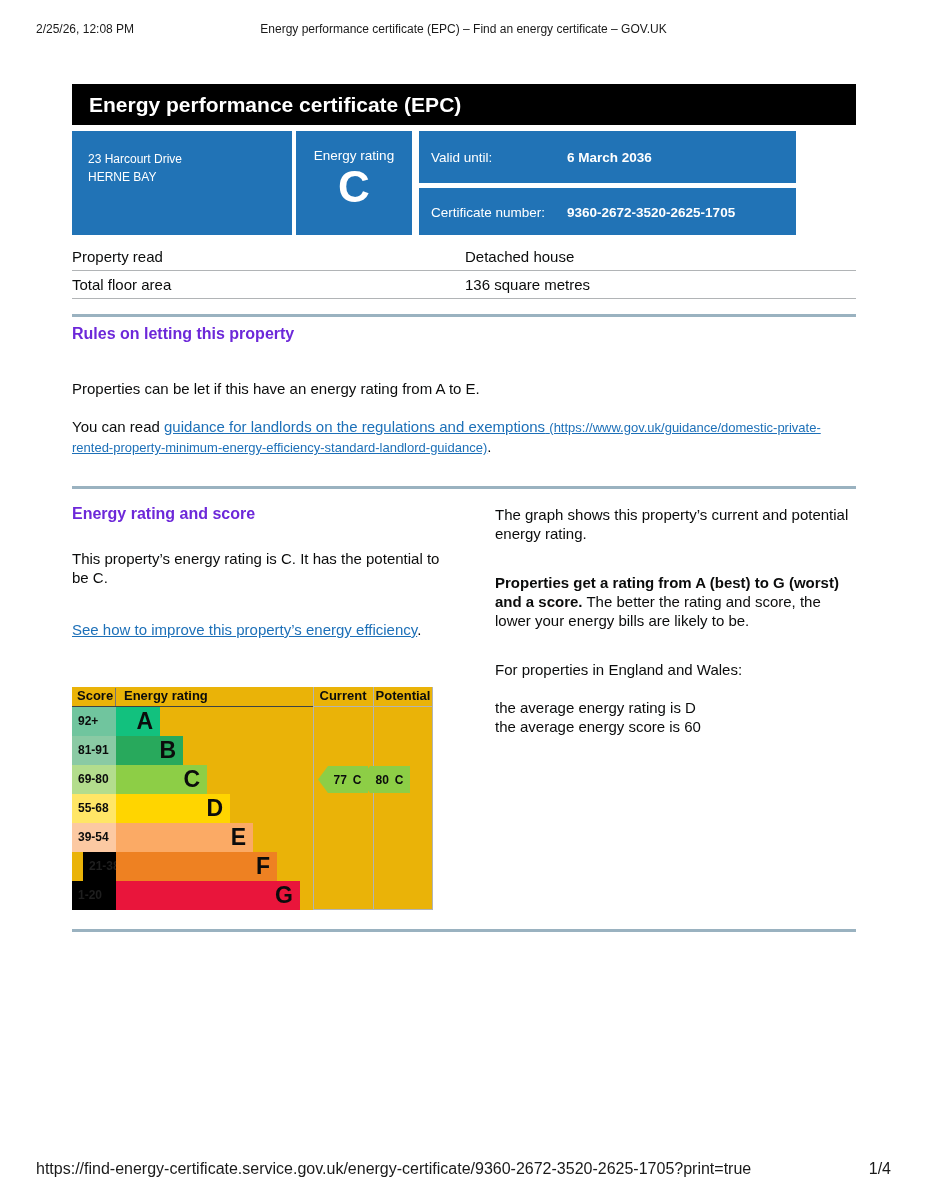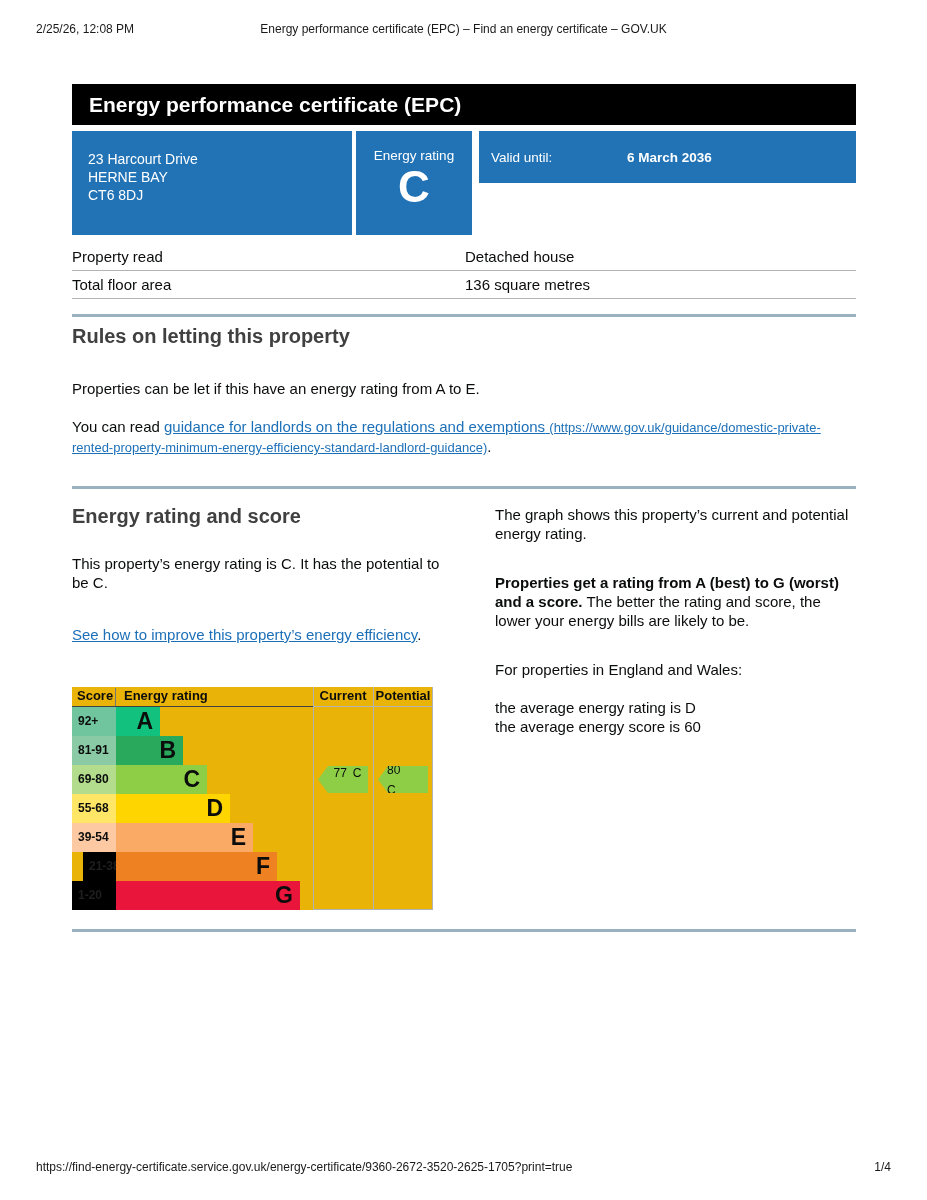--- a/index.html
+++ b/index.html
@@ -5,53 +5,53 @@
 <style>
   * { box-sizing: border-box; margin: 0; padding: 0; }
   html, body { background: #ffffff; }
   body { font-family: "Liberation Sans", sans-serif; color: #0b0c0c; }
   .page { position: relative; width: 927px; height: 1200px; background: #fff; margin: 0 auto; overflow: hidden; }
 
   
   .print-header { position: absolute; top: 22px; left: 36px; right: 36px; height: 16px; font-size: 12px; color: #1a1a1a; }
   .ph-timestamp { position: absolute; left: 0; top: 0; }
   .ph-title { position: absolute; left: 0; right: 0; text-align: center; top: 0; }
-  .print-footer { position: absolute; top: 1160px; left: 36px; right: 36px; height: 16px; font-size: 12px; color: #1a1a1a; }
+  .print-footer { position: absolute; top: 1160px; left: 36px; right: 36px; height: 16px; font-size: 16px; color: #1a1a1a; }
   .pf-url { position: absolute; left: 0; top: 0; }
   .pf-page { position: absolute; right: 0; top: 0; }
 
   
   .banner { position: absolute; left: 72px; top: 84px; width: 784px; height: 41px; background: #000;
             color: #fff; font-size: 21px; font-weight: bold; line-height: 41px; padding-left: 17px; }
 
   
   .summary { position: absolute; left: 72px; top: 131px; width: 784px; height: 104px; display: flex; }
   .sum-box { background: #2173b6; color: #fff; }
-  .addr-box { width: 280px; padding: 19px 0 0 16px; font-size: 14px; line-height: 18px; margin-right: 4px; }
+  .addr-box { width: 220px; padding: 19px 0 0 16px; font-size: 12px; line-height: 18px; margin-right: 4px; }
   .rating-box { width: 116px; margin-right: 7px; display: flex; flex-direction: column; align-items: center; padding-top: 17px; }
   .rating-label { font-size: 13.5px; }
   .rating-letter { font-size: 44px; font-weight: bold; line-height: 48px; }
   .right-col-boxes { width: 377px; display: flex; flex-direction: column; }
   .info-box { position: relative; background: #2173b6; color: #fff; font-size: 13.5px; }
   .info-box.first { height: 52px; margin-bottom: 5px; }
   .info-box.second { flex: 1; }
   .info-label { position: absolute; left: 12px; top: 50%; transform: translateY(-50%); }
   .info-value { position: absolute; left: 148px; top: 50%; transform: translateY(-50%); font-weight: bold; }
 
   
   .prop-table { position: absolute; left: 72px; top: 243px; width: 784px; font-size: 15px; }
   .prop-row { position: relative; height: 28px; line-height: 27px; border-bottom: 1px solid #b1b4b6; }
   .prop-value { position: absolute; left: 393px; top: 0; }
 
   .divider { position: absolute; left: 72px; width: 784px; height: 3px; background: #9ab2c0; }
   .divider-1 { top: 314px; }
   .divider-2 { top: 486px; }
   .divider-3 { top: 929px; }
 
-  h2 { font-size: 20px; font-weight: bold; color: #404040; }
+  h2 { font-size: 16px; font-weight: bold; color: #6d28d9; }
   p, .body-text { font-size: 15px; line-height: 19px; }
   a.gov-link { color: #1d70b8; text-decoration: underline; cursor: pointer; }
   .href-part { font-size: 13px; }
 
   .rules-heading { position: absolute; left: 72px; top: 325px; }
   .rules-p1 { position: absolute; left: 72px; top: 379px; width: 784px; }
   .rules-p2 { position: absolute; left: 72px; top: 417px; width: 784px; }
 
   .left-col { position: absolute; left: 72px; top: 505px; width: 368px; }
   .left-col h2 { margin-bottom: 26px; }
@@ -72,54 +72,57 @@
   .hdr-underline-right { position: absolute; left: 241px; top: 19px; width: 120px; height: 1px; background: #b1b4b6; }
   .hdr-vline { position: absolute; left: 43px; top: 1px; width: 1px; height: 18px; background: #757575; }
   .chart-rows { position: absolute; left: 0; top: 20px; width: 241px; }
   .crow { position: relative; height: 29px; width: 241px; }
   .cscore { position: absolute; left: 0; top: 0; width: 44px; height: 29px; font-size: 12px; font-weight: bold; line-height: 29px; padding-left: 6px; }
   .cbar { position: absolute; left: 44px; top: 0; height: 29px; display: flex; align-items: center; justify-content: flex-end; padding-right: 7px; }
   .cletter { font-size: 23px; font-weight: bold; line-height: 29px; color: #0b0c0c; }
   .vline { position: absolute; top: 0; width: 1px; height: 223px; background: #b1b4b6; }
   .vl-1 { left: 241px; } .vl-2 { left: 301px; } .vl-3 { left: 360px; }
   .chart-bottomline { position: absolute; left: 241px; top: 222px; width: 120px; height: 1px; background: #b1b4b6; }
-  .arrow { position: absolute; width: 50px; height: 27px; display: flex; justify-content: center;
-           gap: 6px; padding-left: 9px; font-size: 12px; font-weight: normal; color: #0b0c0c;
+  .arrow { position: absolute; width: 50px; height: 27px; display: flex; align-items: center; justify-content: center;
+           gap: 6px; padding-left: 9px; font-size: 12px; font-weight: bold; color: #0b0c0c;
            clip-path: polygon(0% 50%, 20% 0%, 100% 0%, 100% 100%, 20% 100%); }
   .arrow-current { left: 246px; }
-  .arrow-potential { left: 306px; flex-direction: column; }
+  .arrow-potential { left: 288px; }
 </style>
 </head>
 <body>
 
 <div class="page">
 
   <div class="print-header">
     <span class="ph-timestamp">2/25/26, 12:08 PM</span>
     <span class="ph-title">Energy performance certificate (EPC) – Find an energy certificate – GOV.UK</span>
   </div>
 
   <div class="banner">
     <span>Energy performance certificate (EPC)</span>
   </div>
 
   <div class="summary">
     <div class="sum-box addr-box">
       <div>23 Harcourt Drive</div>
       <div>HERNE BAY</div>
-      <div>CT6 8DJ</div>
     </div>
     <div class="sum-box rating-box">
       <div class="rating-label">Energy rating</div>
       <div class="rating-letter">C</div>
     </div>
     <div class="right-col-boxes">
       <div class="info-box first">
         <span class="info-label">Valid until:</span>
         <span class="info-value">6 March 2036</span>
+      </div>
+      <div class="info-box second">
+        <span class="info-label">Certificate number:</span>
+        <span class="info-value">9360-2672-3520-2625-1705</span>
       </div>
     </div>
   </div>
 
   <div class="prop-table">
     <div class="prop-row">
       <span>Property read</span>
       <span class="prop-value">Detached house</span>
     </div>
     <div class="prop-row">

